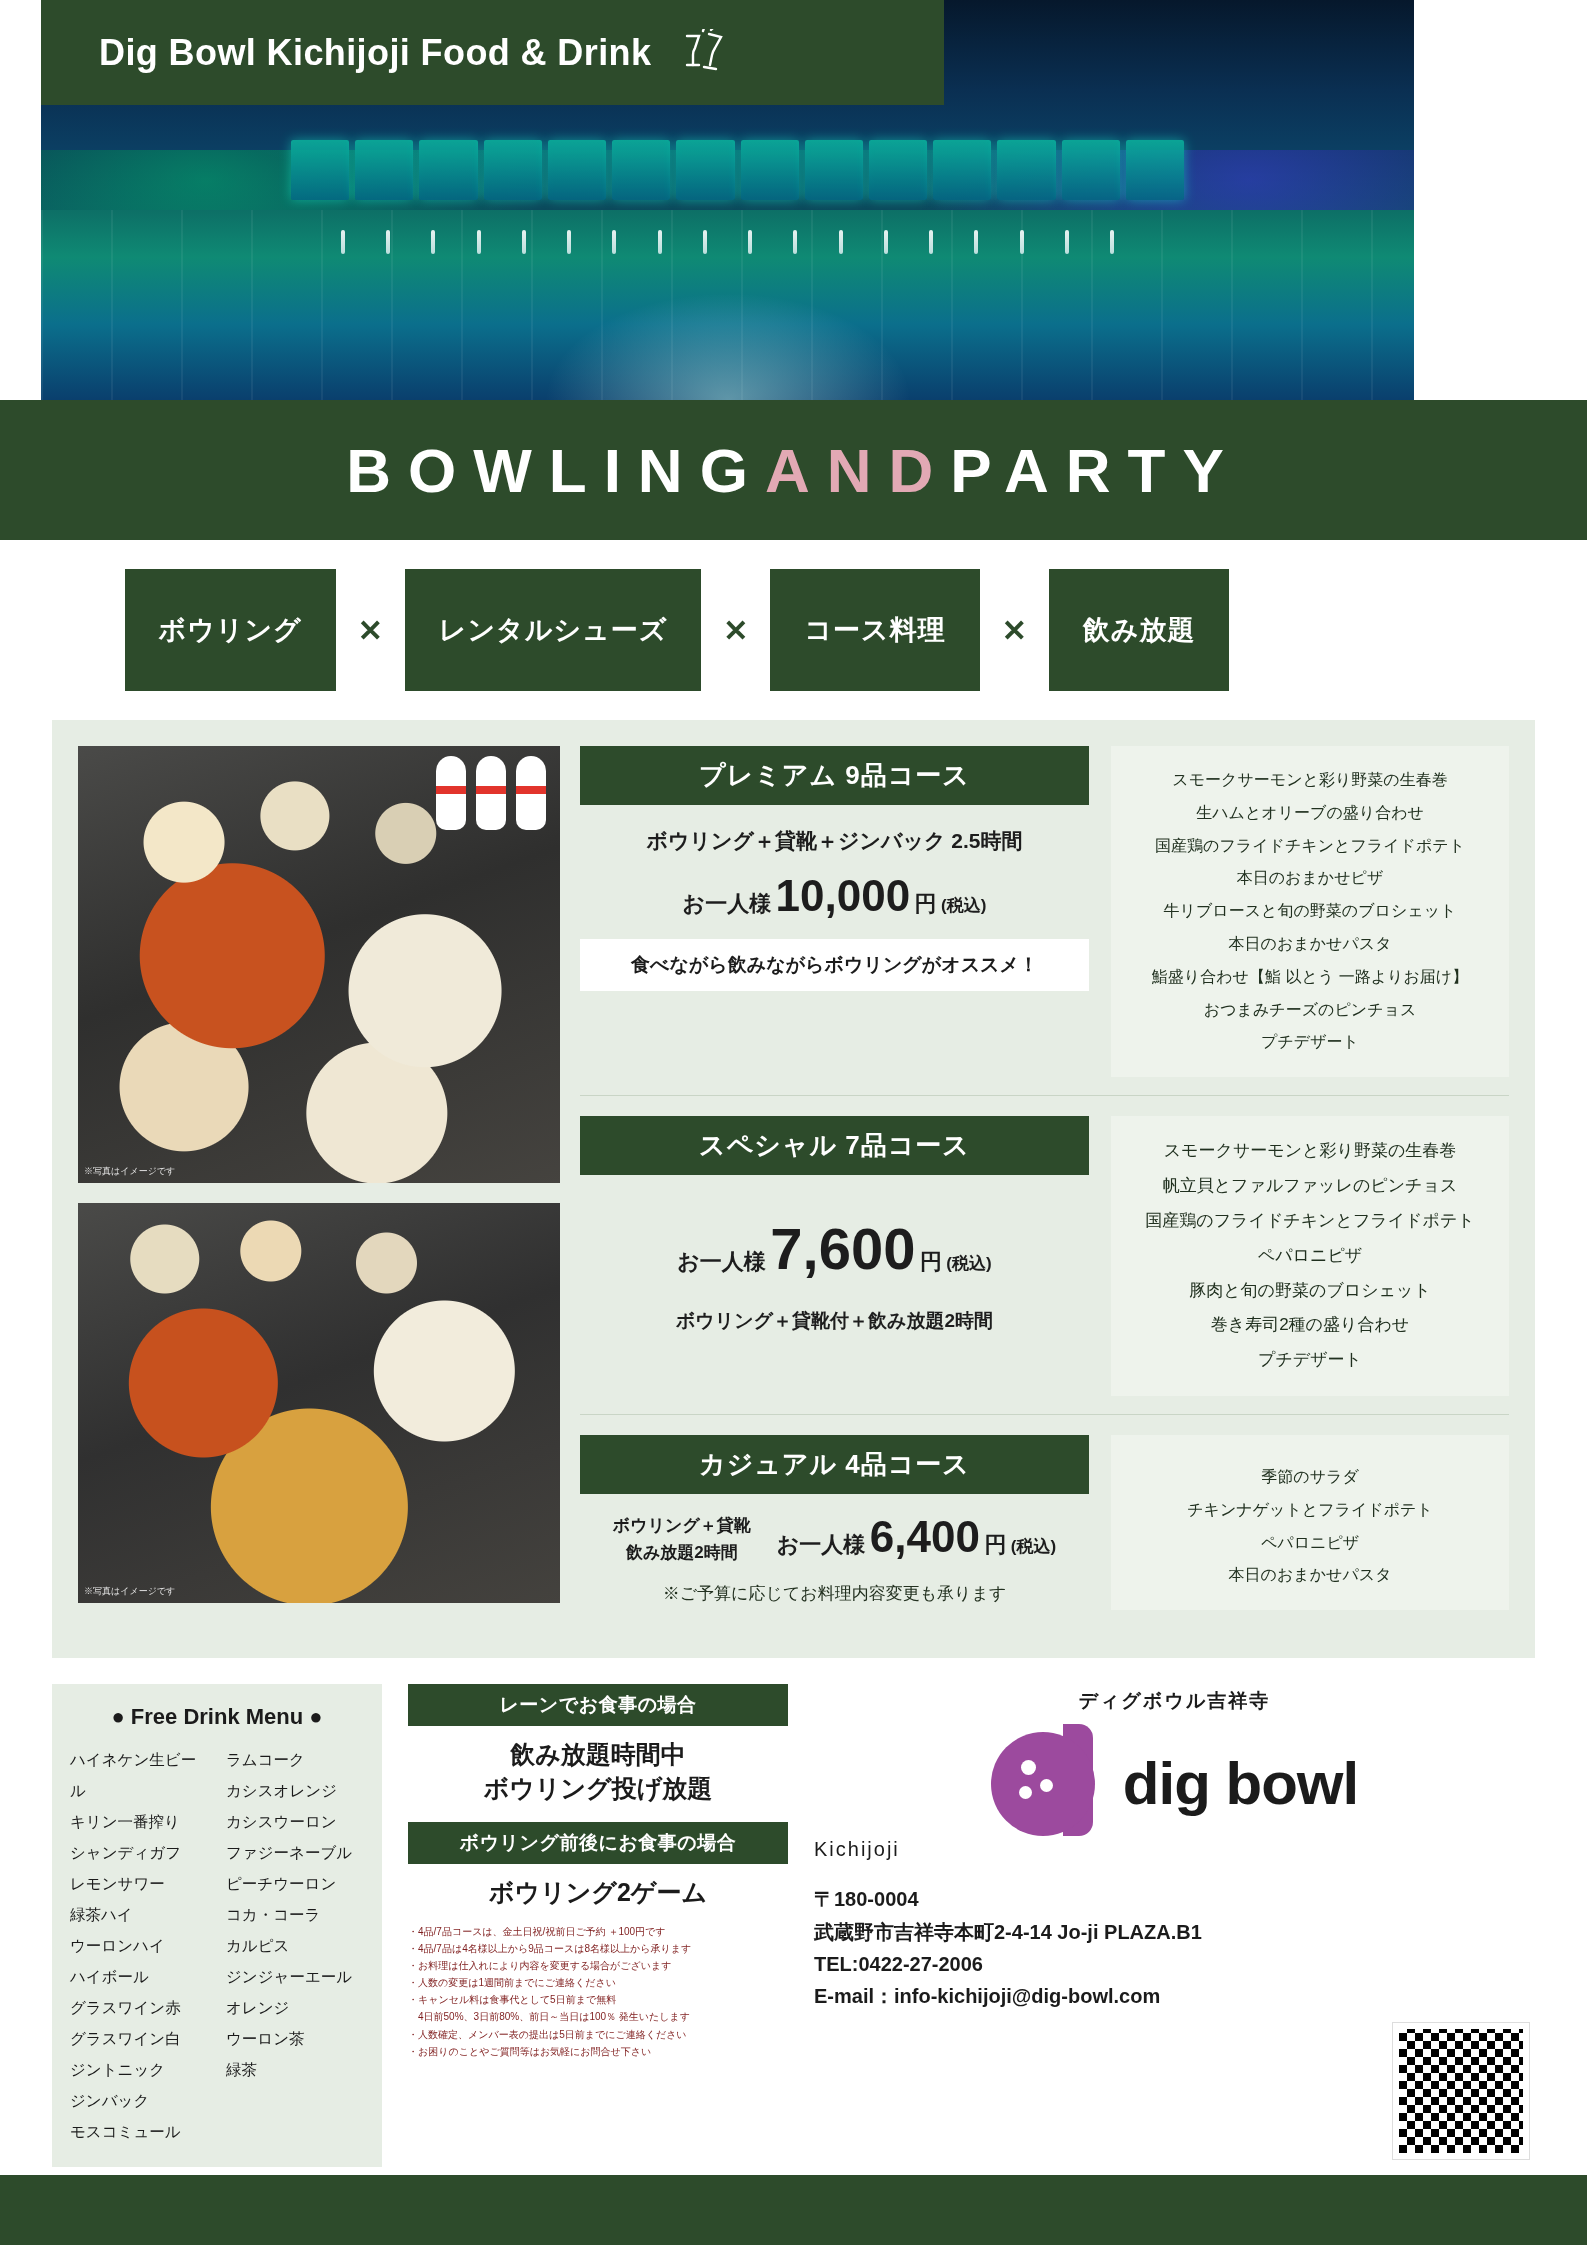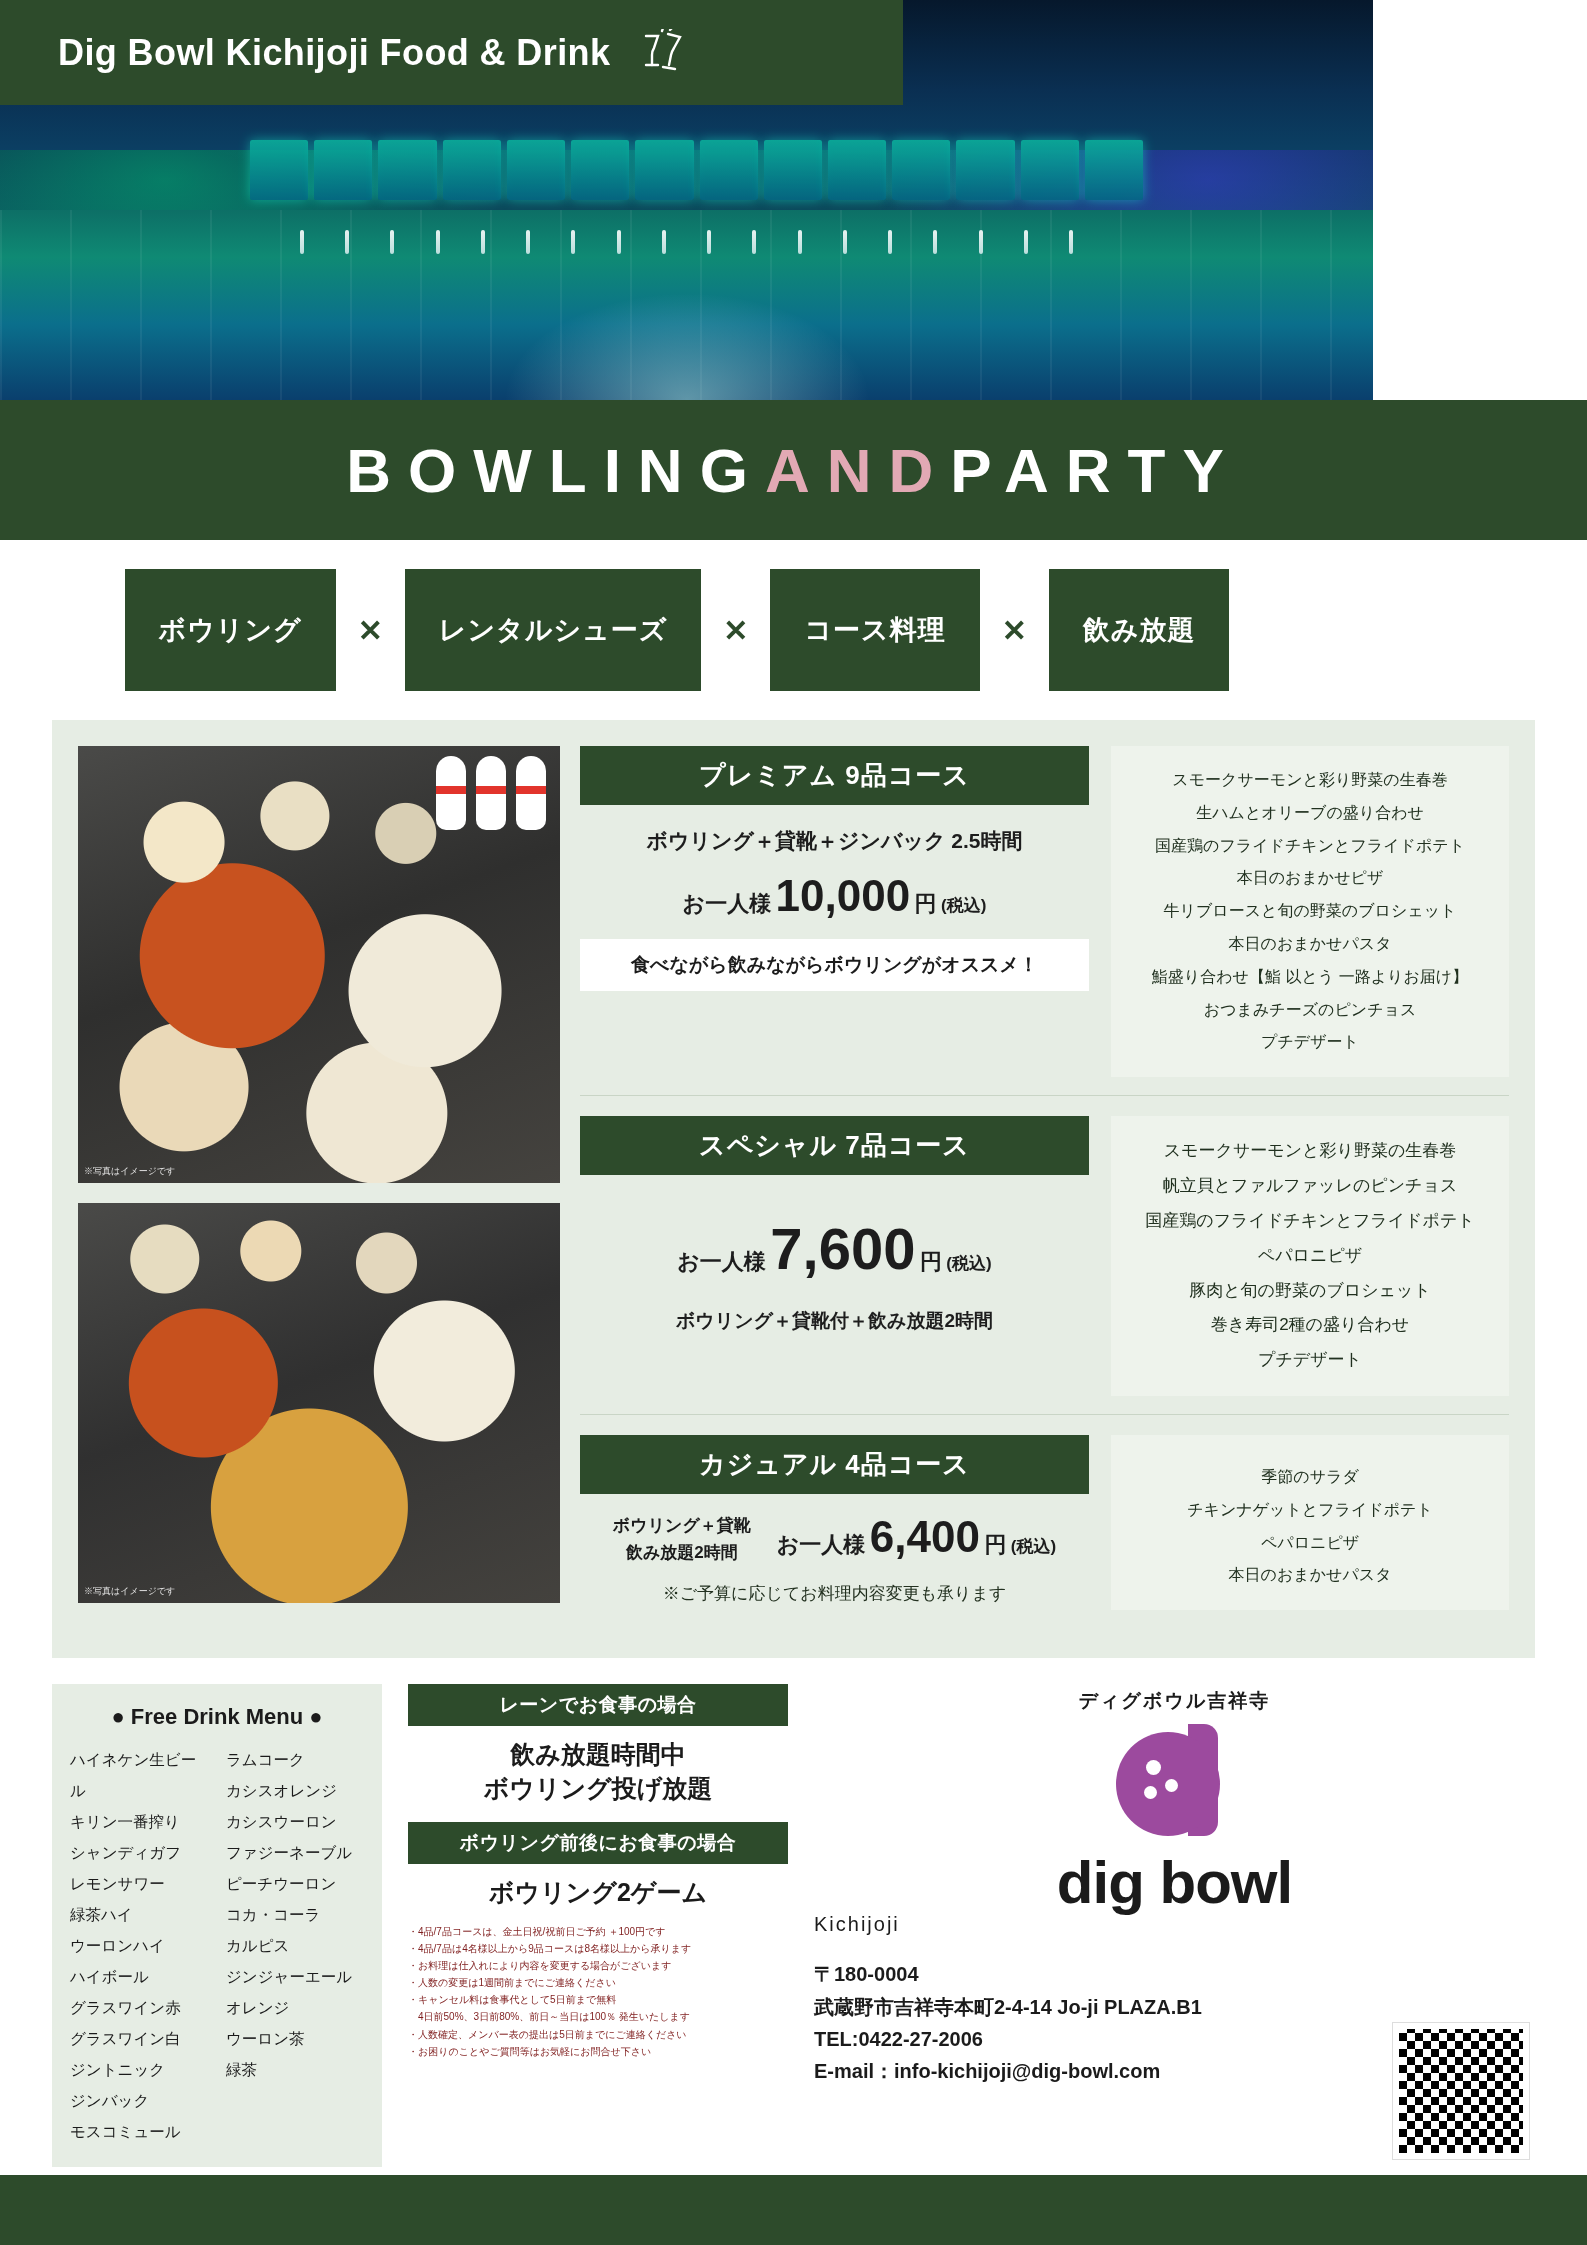--- a/index.html
+++ b/index.html
@@ -16,20 +16,21 @@
     overflow: hidden;
   }
 
   
   .hero {
     position: relative;
     width: 1373px;
     height: 400px;
     overflow: hidden;
     background: #0a1a2a;
+    margin-left: 41px;
   }
   .hero-bg {
     position: absolute;
     inset: 0;
     background:
       radial-gradient(ellipse 60% 50% at 50% 18%, rgba(0,255,200,0.35), rgba(0,0,0,0) 70%),
       radial-gradient(ellipse 35% 60% at 12% 45%, rgba(0,200,120,0.45), rgba(0,0,0,0) 70%),
       radial-gradient(ellipse 35% 60% at 88% 45%, rgba(60,60,220,0.55), rgba(0,0,0,0) 70%),
       linear-gradient(180deg, #08243f 0%, #0a2e4d 28%, #0c4a5c 55%, #0d6a5e 80%, #0a4a4a 100%);
   }
@@ -306,21 +307,21 @@
   .bullets li { margin-bottom: 1px; }
   .right-col { flex: 1; position: relative; }
   .brand-sub {
     text-align: center;
     font-size: 19px; font-weight: bold;
     letter-spacing: 2px;
     margin-top: 4px;
   }
   .brand-row {
     display: flex; align-items: center; justify-content: center;
-    gap: 6px; margin-top: 10px; flex-direction: column;
+    gap: 14px; margin-top: 10px;
   }
   .brand-mark {
     width: 118px; height: 118px;
     position: relative;
   }
   .brand-mark .ball {
     position: absolute; left: 0; top: 8px;
     width: 104px; height: 104px; border-radius: 50%;
     background: #9c4a9e;
   }

